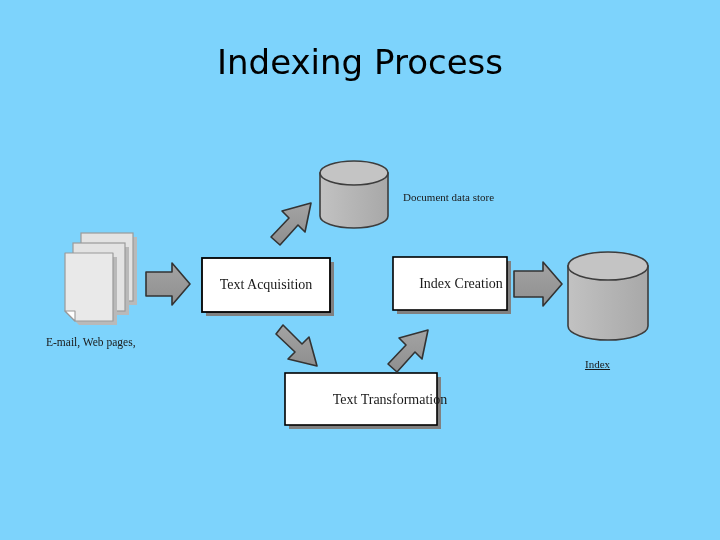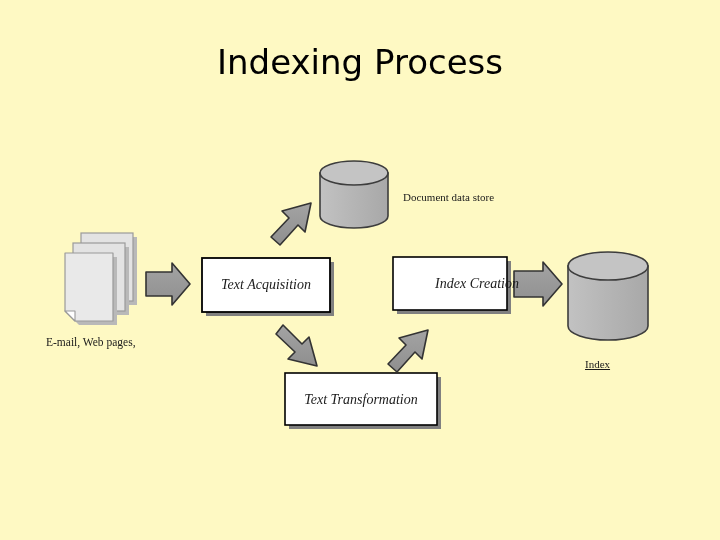--- a/index.html
+++ b/index.html
@@ -13,21 +13,21 @@
     overflow: hidden;
     font-family: "Liberation Sans", sans-serif;
     position: relative;
   }
 
   #slide {
     position: absolute;
     left: 0; top: 0;
     width: 720px;
     height: 540px;
-    background: #fef9c3;
+    background: #7dd3fc;
   }
 
   
   #slide-title {
     position: absolute;
     left: 0;
     top: 42px;
     width: 720px;
     text-align: center;
     font-family: "DejaVu Sans", sans-serif;
@@ -54,37 +54,36 @@
   }
 
   
   .proc-box-label {
     position: absolute;
     font-family: "Liberation Serif", serif;
     font-size: 14px;
     color: #1a1a1a;
     text-align: center;
     white-space: nowrap;
-    font-style: italic;
   }
   #label-text-acquisition {
     left: 202px;
     top: 277px;
     width: 128px;
   }
   #label-index-creation {
     left: 393px;
     top: 276px;
     width: 136px;
-    padding-left: 16px;
   }
   #label-text-transformation {
     left: 285px;
     top: 392px;
     width: 152px;
+    padding-left: 29px;
   }
 
   
   .annotation {
     position: absolute;
     font-family: "Liberation Serif", serif;
     font-size: 11px;
     color: #1a1a1a;
     white-space: nowrap;
   }

